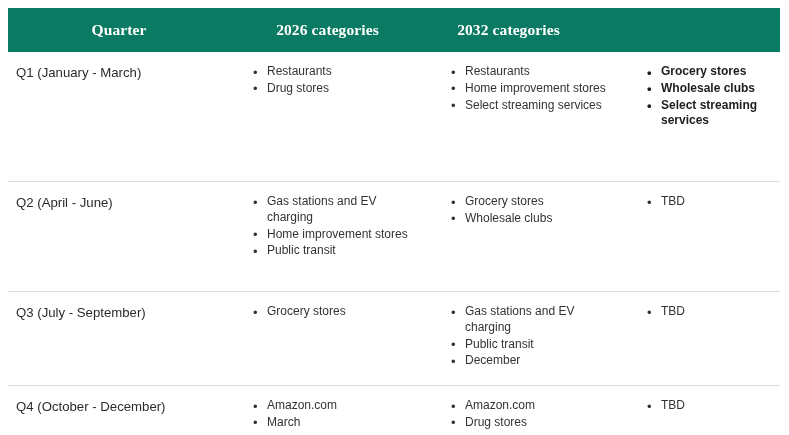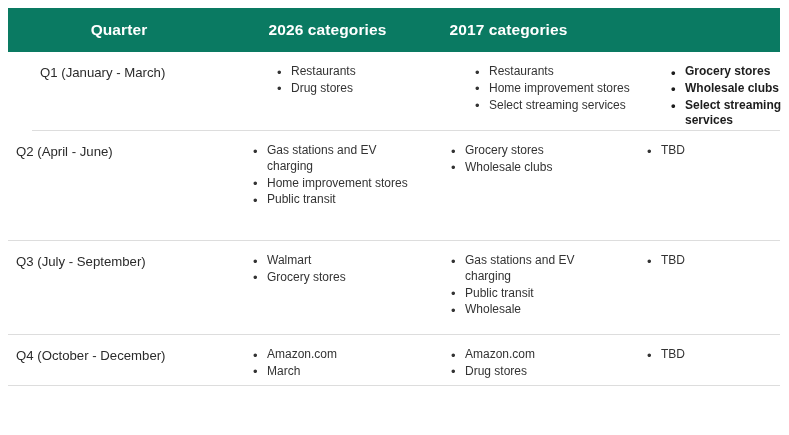--- a/index.html
+++ b/index.html
@@ -22,20 +22,21 @@
     top: 8px;
     width: 772px;
   }
 
   
   .table-header {
     display: flex;
     background: #0a7a62;
     height: 44px;
     align-items: center;
+    font-family: Liberation Serif, serif;
   }
   .table-header .hcell {
     color: #ffffff;
     font-size: 15.5px;
     font-weight: bold;
     text-align: center;
     letter-spacing: 0.1px;
     line-height: 1.1;
   }
 
@@ -46,21 +47,21 @@
   .col-y2026    { width: 167px; flex: 0 0 167px; }
 
   
   .table-body { display: block; }
 
   .table-row {
     display: flex;
     border-bottom: 1px solid #dddddd;
     box-sizing: border-box;
   }
-  .table-row.r1 { height: 79px; margin-left: 24px; }
+  .table-row.r1 { height: 130px; }
   .table-row.r2 { height: 110px; }
   .table-row.r3 { height: 94px; }
   .table-row.r4 { height: 51px; }
 
   .cell {
     box-sizing: border-box;
     padding-top: 12px;
     font-size: 12px;
     color: #333333;
     line-height: 1.32;
@@ -102,21 +103,21 @@
   .cell.c2026 { padding-left: 34px; }
 </style>
 </head>
 <body>
 
 <div id="table-root">
 
   <div class="table-header">
     <div class="hcell col-quarter">Quarter</div>
     <div class="hcell col-y2024">2026 categories</div>
-    <div class="hcell col-y2026">2017 categories</div>
+    <div class="hcell col-y2026">2032 categories</div>
   </div>
 
   <div class="table-body" id="table-body">
       <div class="table-row r1">
         <div class="cell quarter-cell col-quarter">Q1 (January - March)</div>
         <div class="cell c2024 col-y2024">
           <ul class="bullets">
             <li>Restaurants</li>
             <li>Drug stores</li>
           </ul>
@@ -154,29 +155,28 @@
         <div class="cell c2026 col-y2026">
           <ul class="bullets">
             <li>TBD</li>
           </ul>
         </div>
       </div>
       <div class="table-row r3">
         <div class="cell quarter-cell col-quarter">Q3 (July - September)</div>
         <div class="cell c2024 col-y2024">
           <ul class="bullets">
-            <li>Walmart</li>
             <li>Grocery stores</li>
           </ul>
         </div>
         <div class="cell c2025 col-y2025">
           <ul class="bullets">
             <li>Gas stations and EV charging</li>
             <li>Public transit</li>
-            <li>Wholesale</li>
+            <li>December</li>
           </ul>
         </div>
         <div class="cell c2026 col-y2026">
           <ul class="bullets">
             <li>TBD</li>
           </ul>
         </div>
       </div>
       <div class="table-row r4">
         <div class="cell quarter-cell col-quarter">Q4 (October - December)</div>

